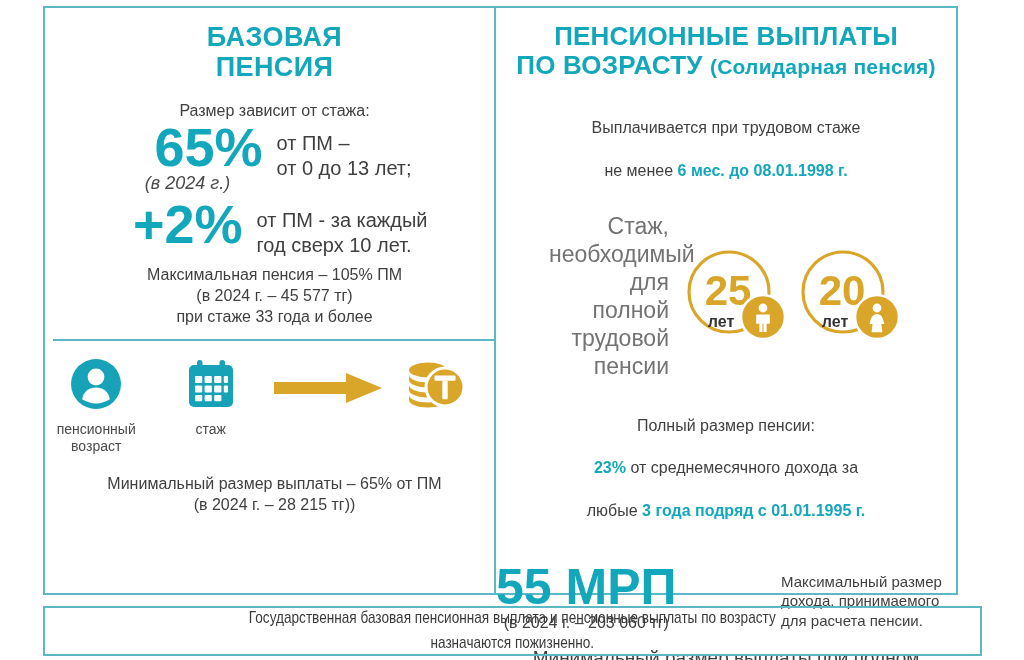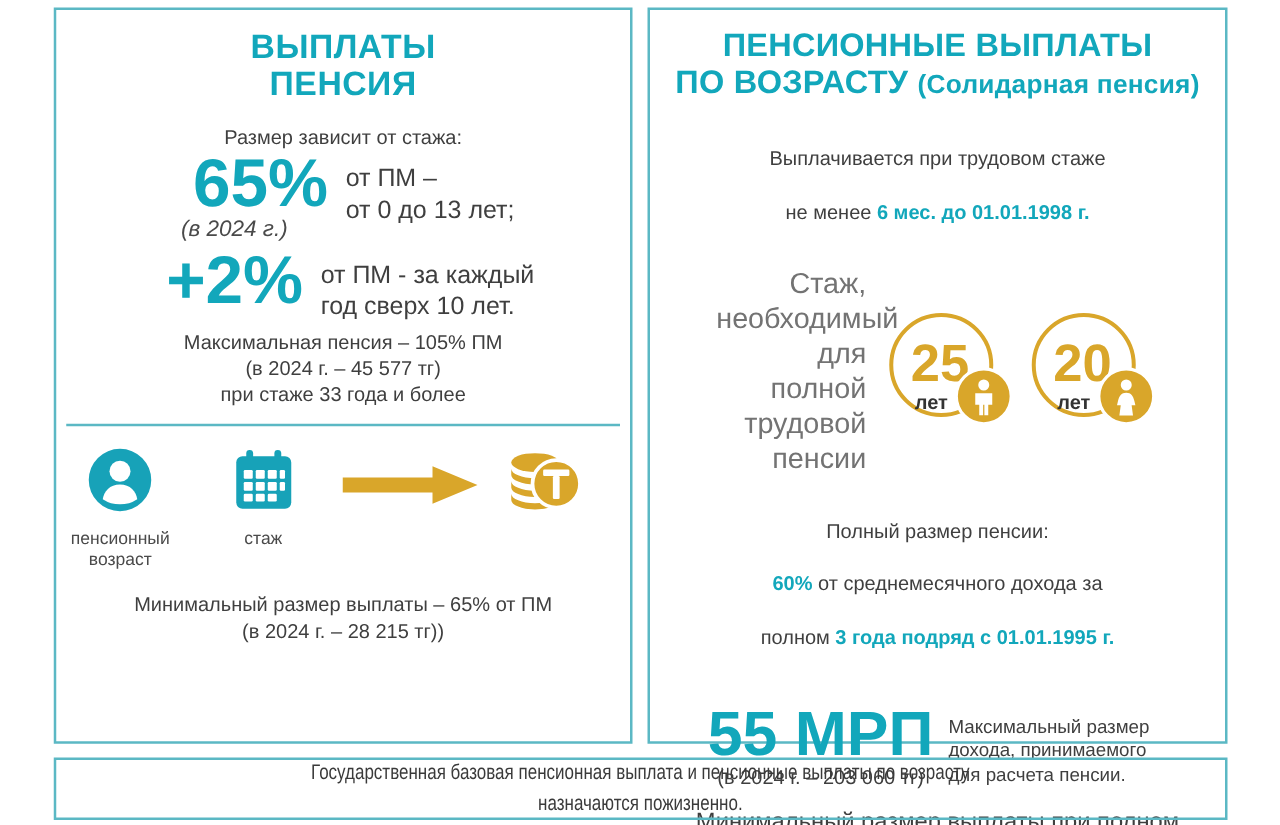--- a/index.html
+++ b/index.html
@@ -21,21 +21,21 @@
   }
 
   
   .panel {
     position: absolute;
     border: 2px solid #5bb8c4;
     background: #ffffff;
     box-sizing: border-box;
   }
   #panel-left  { left: 43px;  top: 6px; width: 463px; height: 589px; }
-  #panel-right { left: 518px; top: 6px; width: 464px; height: 589px; }
+  #panel-right { left: 494px; top: 6px; width: 464px; height: 589px; }
 
   #bottom-banner {
     position: absolute;
     left: 43px;
     top: 606px;
     width: 939px;
     height: 50px;
     border: 2px solid #5bb8c4;
     box-sizing: border-box;
     display: flex;
@@ -153,21 +153,21 @@
     white-space: pre-line;
     width: 120px;
     padding-right: 6px;
   }
   .circle-unit { position: relative; width: 108px; height: 106px; }
 
   
   .mrp-row {
     display: flex;
     align-items: flex-start;
-    justify-content: center;
+    justify-content: space-between;
     gap: 12px;
     margin-top: 6px;
   }
   .mrp-big {
     color: #12a7bb;
     font-weight: bold;
     font-size: 50px;
     line-height: 1.0;
     text-align: center;
   }
@@ -190,21 +190,21 @@
   }
 </style>
 </head>
 <body>
 
 <div class="sheet">
 
   <div class="panel" id="panel-left">
 
     <div class="title" id="title-left">
-      <div>ВЫПЛАТЫ</div>
+      <div>БАЗОВАЯ</div>
       <div>ПЕНСИЯ</div>
     </div>
 
     <div class="body-text" style="margin-top:18px;">Размер зависит от стажа:</div>
 
     <div class="pct-row" style="margin-top:1px;padding-left:40px;">
       <div class="pct-big">
         <span>65%</span>
         <span class="pct-sub">(в 2024 г.)</span>
       </div>
@@ -301,21 +301,21 @@
 
     <div class="title" id="title-right">
       <div>ПЕНСИОННЫЕ ВЫПЛАТЫ</div>
       <div>
         <span>ПО ВОЗРАСТУ </span><span class="paren">(Солидарная пенсия)</span>
       </div>
     </div>
 
     <div class="body-text" style="margin-top:16px;">
       <div>Выплачивается при трудовом стаже</div>
-      <div><span>не менее </span><span class="teal-bold">6 мес. до 01.01.1998 г.</span></div>
+      <div><span>не менее </span><span class="teal-bold">6 мес. до 08.01.1998 г.</span></div>
     </div>
 
     <div class="circles-row" style="margin-top:10px;">
 
       <div class="circles-label">Стаж,
 необходимый
 для полной
 трудовой
 пенсии</div>
 
@@ -342,22 +342,22 @@
             <circle cx="82" cy="65" r="4.4"></circle>
             <path d="M82 71.2c-4 0-5.6 2.6-6.6 6.6l-.8 3.3h3l-1.1 8.2h10.9l-1.1-8.2h3l-.8-3.3c-1-4-2.5-6.6-6.5-6.6z"></path>
           </g>
         </svg>
       </div>
 
     </div>
 
     <div class="body-text" style="margin-top:14px;">
       <div>Полный размер пенсии:</div>
-      <div><span class="teal-bold">60%</span><span> от среднемесячного дохода за</span></div>
-      <div><span>полном </span><span class="teal-bold">3 года подряд с 01.01.1995 г.</span></div>
+      <div><span class="teal-bold">23%</span><span> от среднемесячного дохода за</span></div>
+      <div><span>любые </span><span class="teal-bold">3 года подряд с 01.01.1995 г.</span></div>
     </div>
 
     <div class="mrp-row" style="margin-top:20px;">
       <div class="mrp-big">
         <span>55 МРП</span>
         <span class="mrp-sub">(в 2024 г. – 203 060 тг)</span>
       </div>
       <div class="mrp-note">Максимальный размер
 дохода, принимаемого
 для расчета пенсии.</div>

